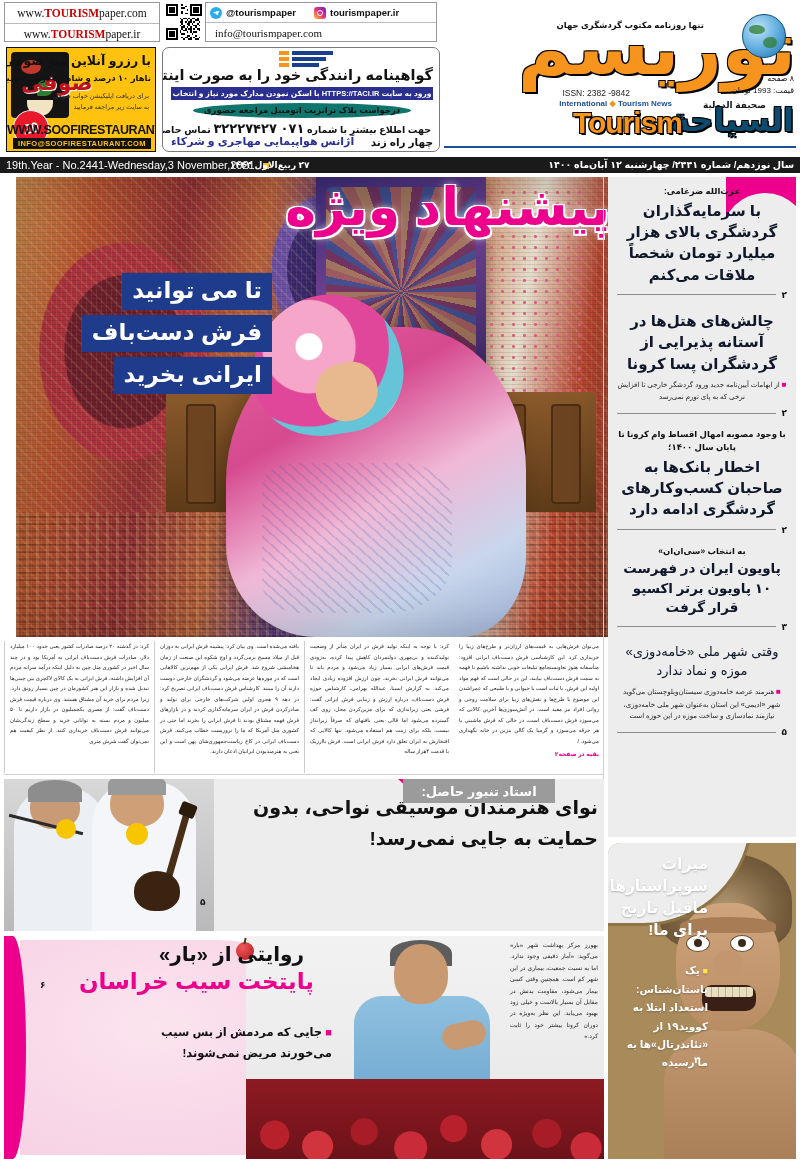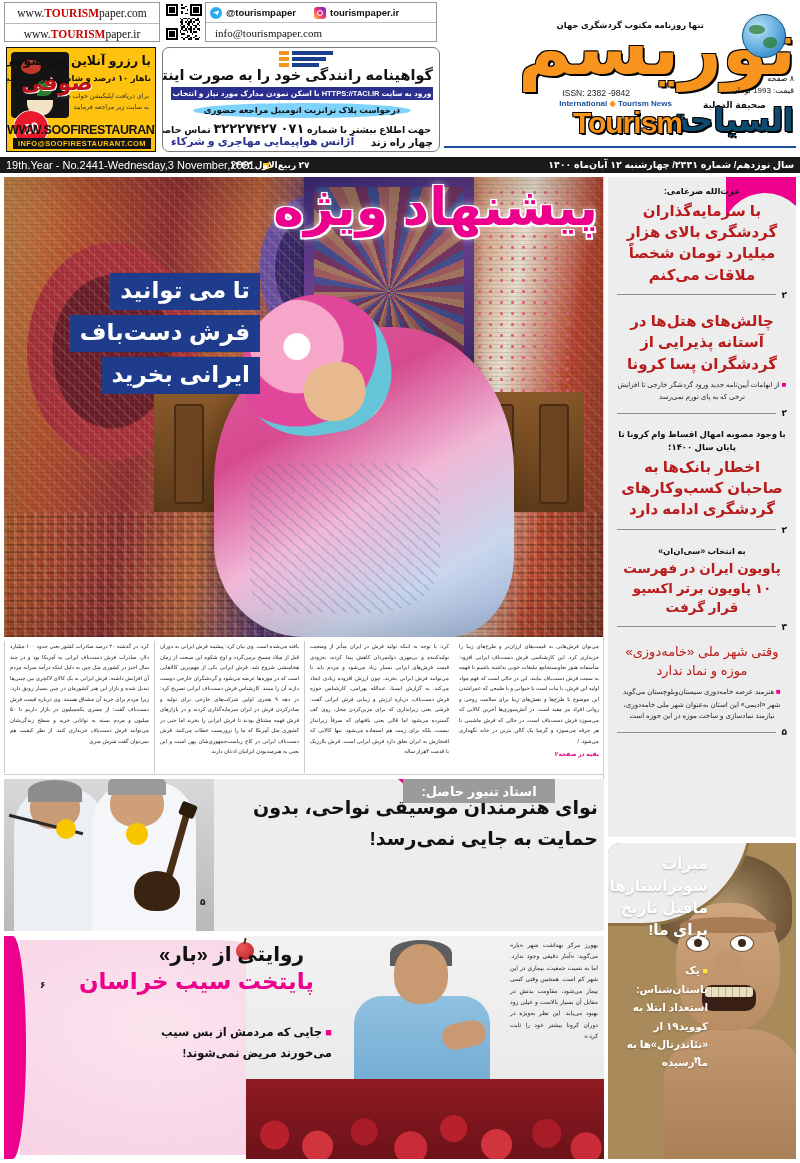--- a/index.html
+++ b/index.html
@@ -106,21 +106,21 @@
   .ad-air{position:absolute;left:162px;top:47px;width:278px;height:105px;
           border:1.5px solid #7a7a7a;border-radius:7px;box-sizing:border-box;background:#fff;
           overflow:hidden;}
   .air-flag{position:absolute;left:116px;top:3px;width:54px;height:16px;}
   .air-flag i{position:absolute;display:block;height:4px;background:#1b3f8f;}
   .air-flag i.y{background:#F7941E;}
   .air-h{position:absolute;right:6px;top:19px;width:266px;text-align:center;
          font-size:14.5px;font-weight:bold;color:#111;white-space:nowrap;}
   .air-bar{position:absolute;left:8px;top:39px;width:262px;height:13px;background:#2b2f8f;
          color:#fff;font-size:7.5px;font-weight:bold;text-align:center;line-height:13px;}
-  .air-oval{position:absolute;left:30px;top:55px;width:218px;height:15px;background:#7dd3fc;
+  .air-oval{position:absolute;left:30px;top:55px;width:218px;height:15px;background:#0f766e;
          border-radius:50%;color:#111;font-size:8.5px;font-weight:bold;text-align:center;
          line-height:15px;}
   .air-tel{position:absolute;right:8px;top:73px;width:262px;text-align:center;
          font-size:9.5px;font-weight:bold;color:#111;white-space:nowrap;}
   .air-tel b{font-size:13px;}
   .air-foot{position:absolute;left:8px;bottom:3px;width:262px;
          display:flex;justify-content:space-between;align-items:center;}
   .air-co{font-size:11px;font-weight:bold;color:#2b2f8f;}
   .air-addr{font-size:10.5px;font-weight:bold;color:#111;}
 
@@ -128,21 +128,21 @@
   .datebar{position:absolute;left:0;top:157px;width:800px;height:16px;background:#1a1a1a;}
   .date-en{position:absolute;left:6px;top:0;height:20px;line-height:16px;color:#fff;
            font-size:11px;direction:ltr;font-family:"Liberation Sans",sans-serif;}
   .date-mark{display:inline-block;width:6px;height:6px;background:#FFC20E;margin:0 5px;}
   .date-ar{position:absolute;left:230px;top:0;height:16px;line-height:16px;color:#fff;
            font-size:9px;font-weight:bold;}
   .date-fa{position:absolute;right:6px;top:0;height:16px;line-height:16px;color:#fff;
            font-size:9.5px;font-weight:bold;}
 
   
-  .hero{position:absolute;left:4px;top:177px;width:600px;height:460px;overflow:hidden;
+  .hero{position:absolute;left:16px;top:177px;width:600px;height:460px;overflow:hidden;
         background:#86efac;}
   .hero-photo{position:absolute;inset:0;}
   .rug-wall{position:absolute;inset:0;
       background:
         radial-gradient(ellipse 140px 180px at 18% 38%, #6b1f2a 0 42%, #a8323c 43% 60%, transparent 61%),
         radial-gradient(ellipse 90px 120px at 52% 20%, #3b2a6b 0 45%, #6a4fa0 46% 62%, transparent 63%),
         linear-gradient(100deg,#c98a4b 0%,#b3522f 12%,#8e2f33 26%,#b5603a 38%,
                         #5d3f86 50%,#8a4b86 58%,#c97f5a 68%,#e4dccc 78%,#b7442f 88%,#8a3d2c 100%);}
   .rug-tex{position:absolute;inset:0;opacity:.45;
       background-image:
@@ -206,21 +206,21 @@
   
   .side{position:absolute;right:4px;top:177px;width:188px;height:660px;
       background:#EDEDED;overflow:hidden;}
   .side-corner{position:absolute;right:0;top:0;width:70px;height:70px;background:#EC008C;}
   .side-corner::after{content:"";position:absolute;right:-12px;top:16px;width:86px;height:86px;
       background:#EDEDED;border-radius:50%;}
   .side-inner{position:relative;padding:8px 9px 0;}
   .s-item{position:relative;padding-bottom:4px;}
   .s-over{font-size:8.5px;font-weight:bold;color:#111;text-align:center;line-height:1.5;
       margin-bottom:2px;}
-  .s-head{font-size:15px;font-weight:bold;color:#b91c1c;text-align:center;line-height:1.42;}
+  .s-head{font-size:15px;font-weight:bold;color:#0f172a;text-align:center;line-height:1.42;}
   .s-head.sm{font-size:13.5px;}
   .s-head.thin{font-weight:normal;font-size:13px;line-height:1.5;}
   .s-bullets{font-size:7px;color:#222;line-height:1.7;text-align:center;margin-top:4px;}
   .s-bullets .bt{color:#EC008C;font-size:8px;}
   .s-rule{display:flex;align-items:center;gap:6px;margin:5px 0 6px;}
   .s-rule .pg{font-size:9px;font-weight:bold;color:#111;}
   .s-rule .ln{flex:1;height:1px;background:#8d8d8d;}
 
   
   .music{position:absolute;left:4px;top:779px;width:600px;height:152px;

